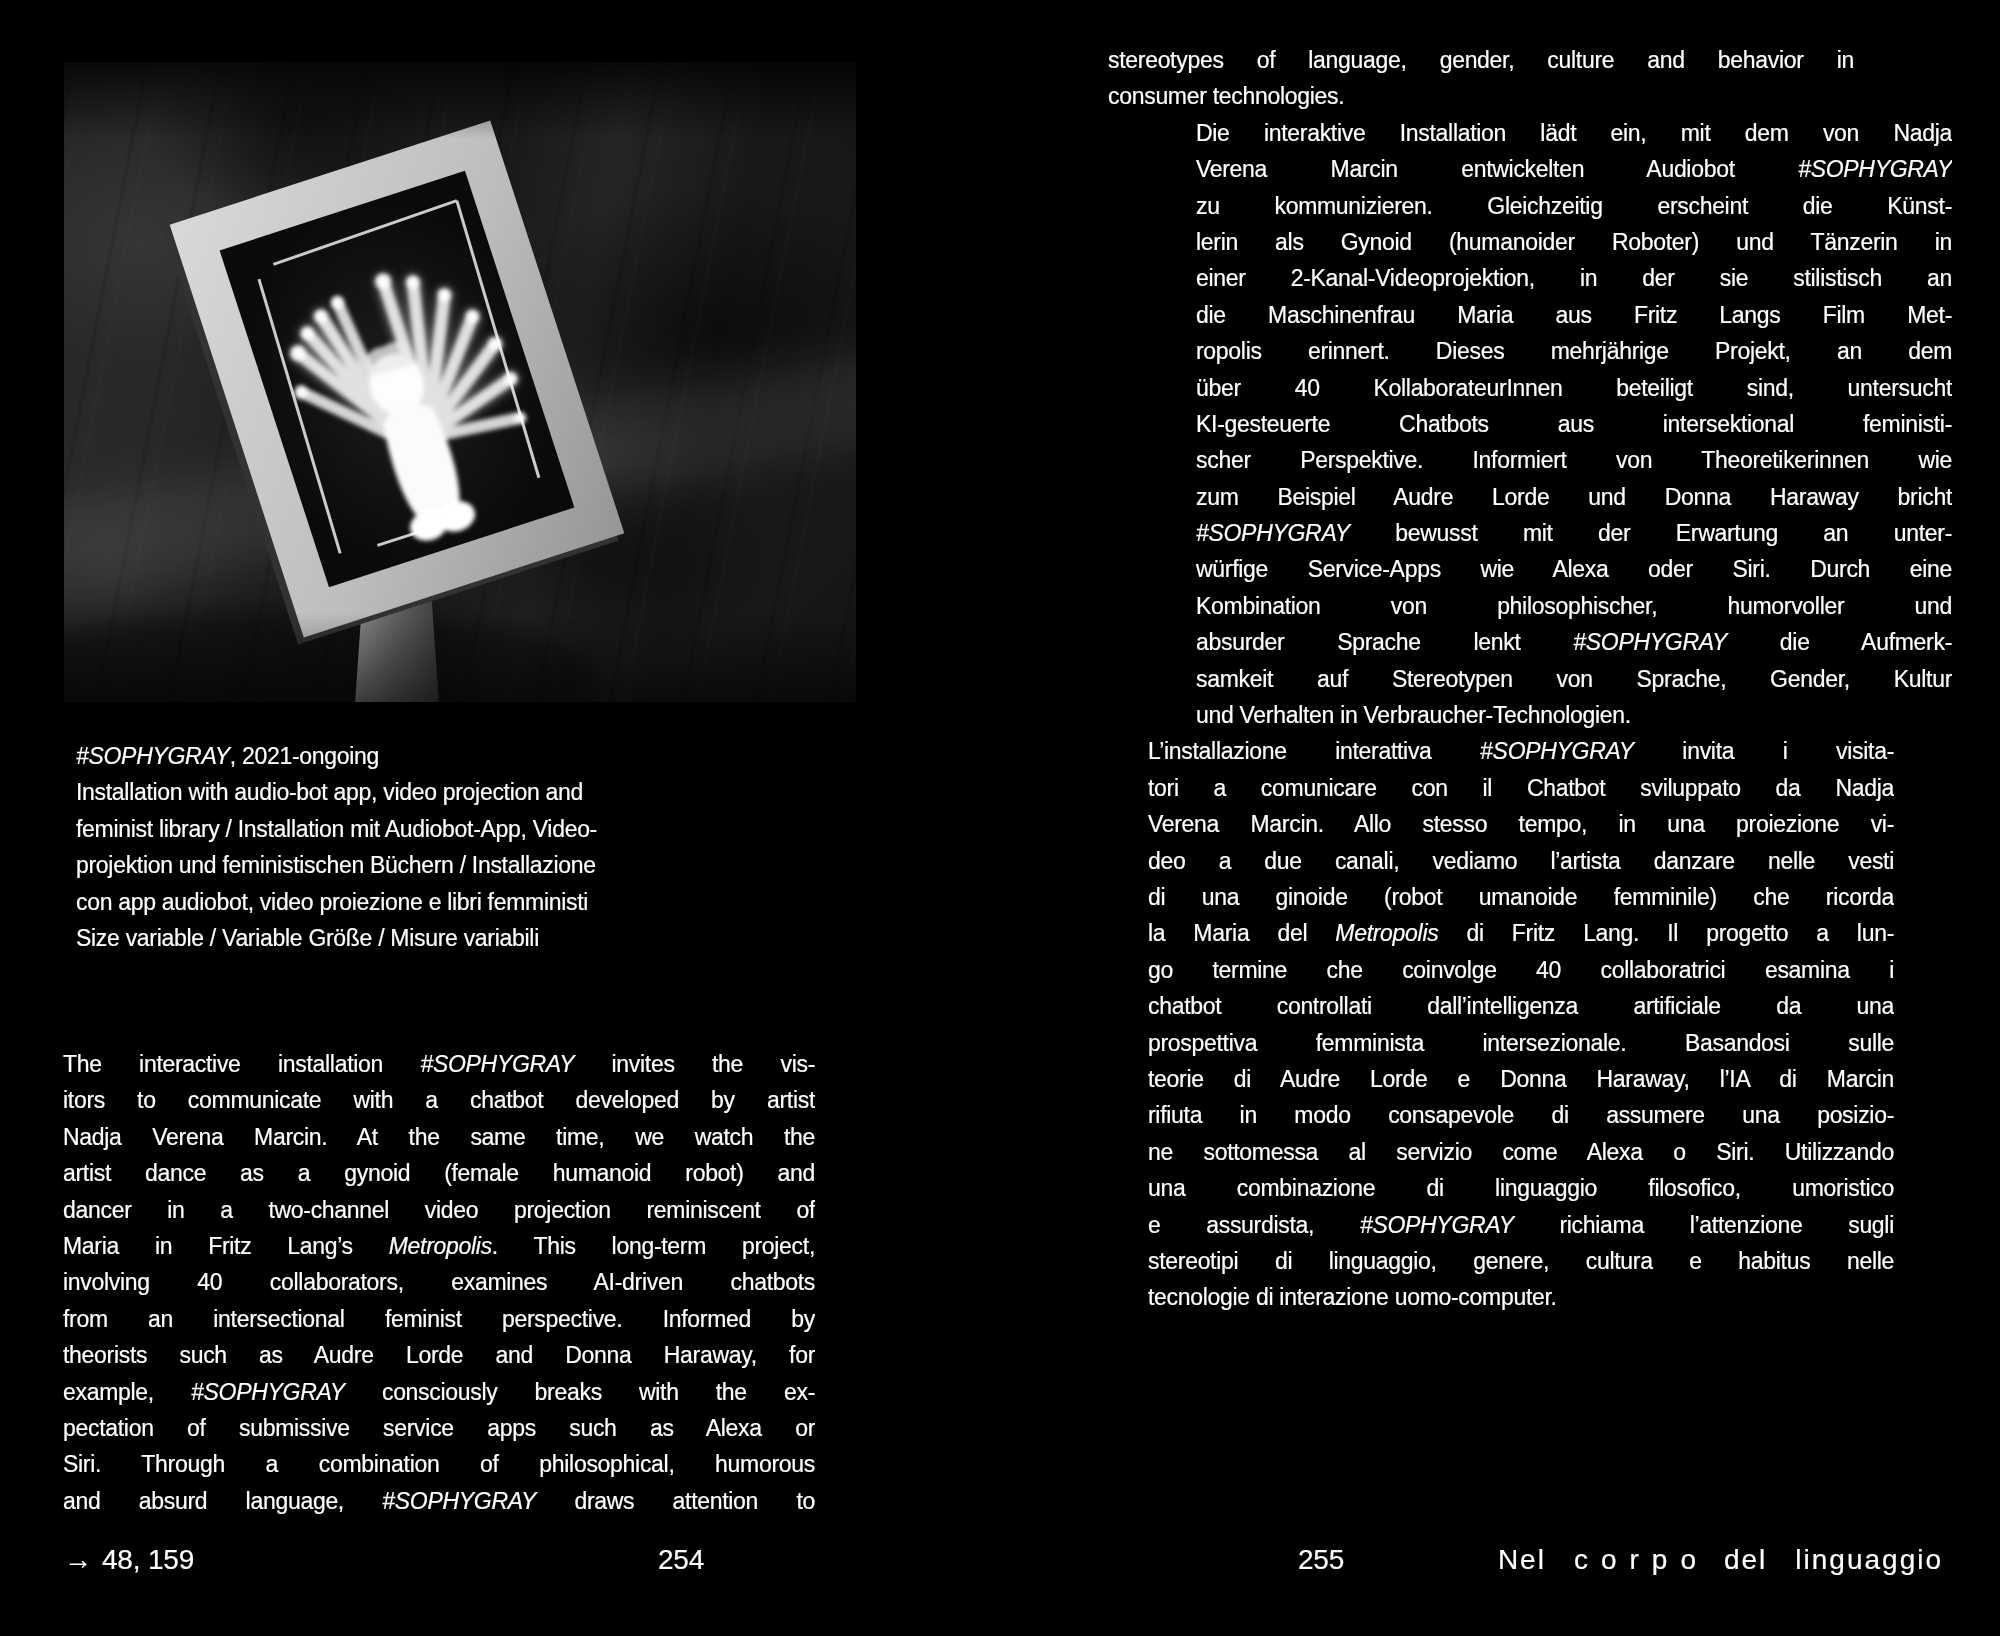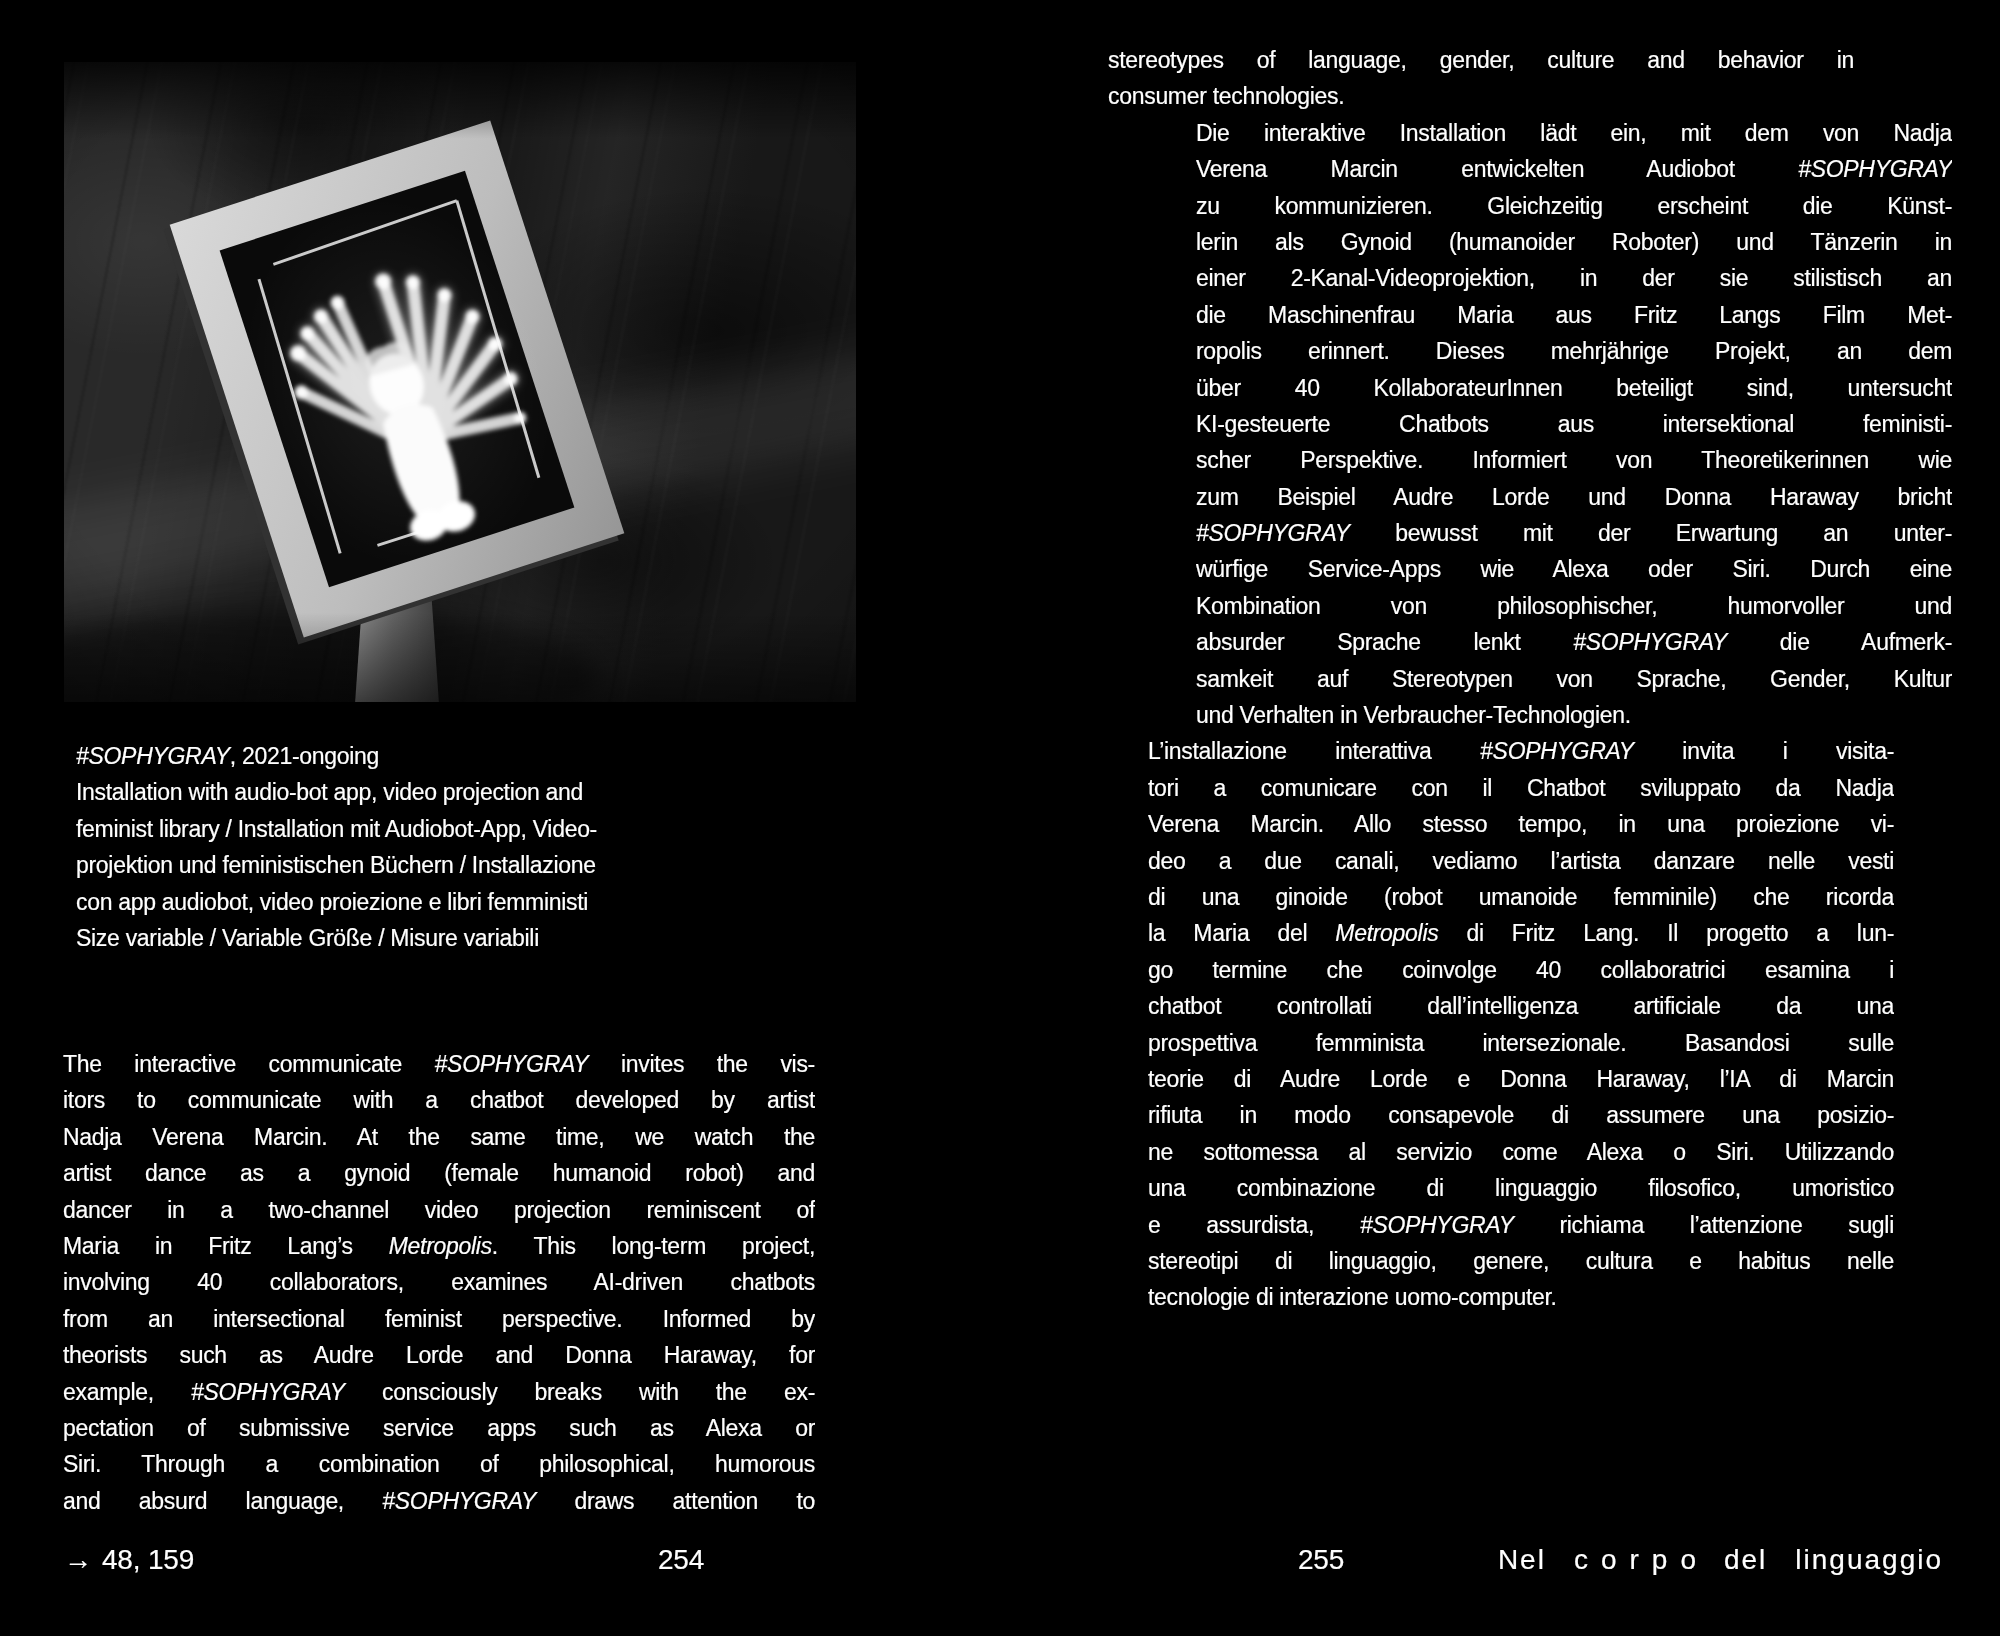--- a/index.html
+++ b/index.html
@@ -152,21 +152,21 @@
   <div class="textblock caption ragged">
       <div class="line"><span class="it">#SOPHYGRAY</span><span>, 2021-ongoing</span></div>
       <div class="line"><span>Installation with audio-bot app, video projection and</span></div>
       <div class="line"><span>feminist library / Installation mit Audiobot-App, Video-</span></div>
       <div class="line"><span>projektion und feministischen Büchern / Installazione</span></div>
       <div class="line"><span>con app audiobot, video proiezione e libri femministi</span></div>
       <div class="line"><span>Size variable / Variable Größe / Misure variabili</span></div>
     </div>
 
   <div class="textblock body-en">
-      <div class="line flush"><span>The interactive communicate </span><span class="it">#SOPHYGRAY</span><span> invites the vis-</span></div>
+      <div class="line flush"><span>The interactive installation </span><span class="it">#SOPHYGRAY</span><span> invites the vis-</span></div>
       <div class="line flush"><span>itors to communicate with a chatbot developed by artist</span></div>
       <div class="line flush"><span>Nadja Verena Marcin. At the same time, we watch the</span></div>
       <div class="line flush"><span>artist dance as a gynoid (female humanoid robot) and</span></div>
       <div class="line flush"><span>dancer in a two-channel video projection reminiscent of</span></div>
       <div class="line flush"><span>Maria in Fritz Lang’s </span><span class="it">Metropolis</span><span>. This long-term project,</span></div>
       <div class="line flush"><span>involving 40 collaborators, examines AI-driven chatbots</span></div>
       <div class="line flush"><span>from an intersectional feminist perspective. Informed by</span></div>
       <div class="line flush"><span>theorists such as Audre Lorde and Donna Haraway, for</span></div>
       <div class="line flush"><span>example, </span><span class="it">#SOPHYGRAY</span><span> consciously breaks with the ex-</span></div>
       <div class="line flush"><span>pectation of submissive service apps such as Alexa or</span></div>

